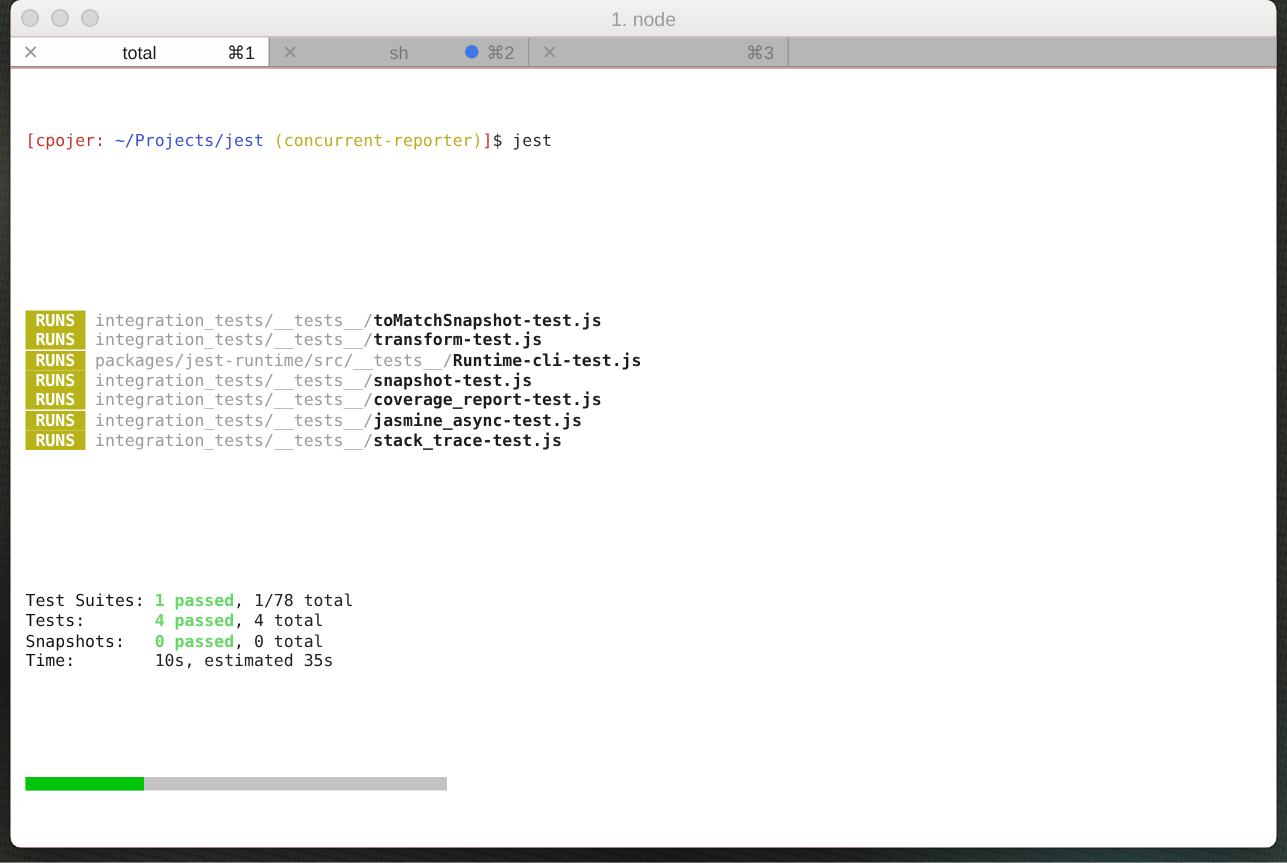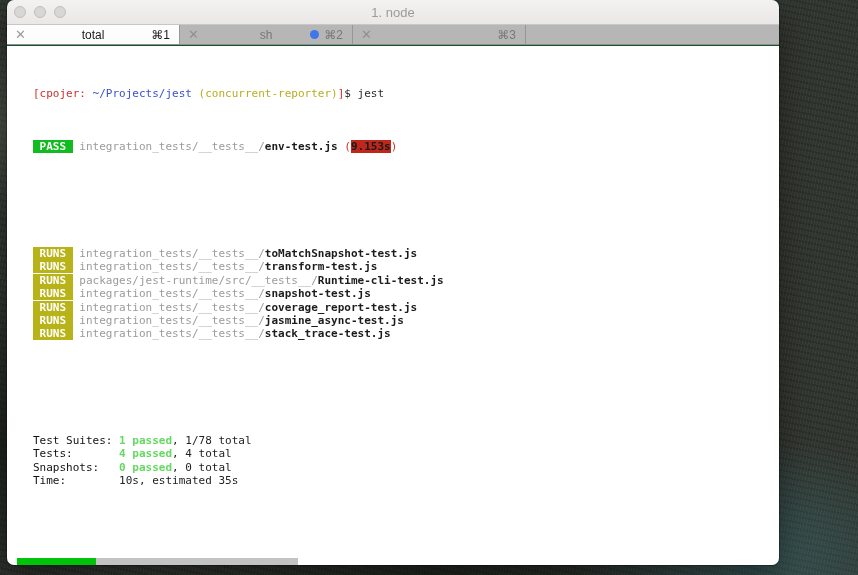--- a/index.html
+++ b/index.html
@@ -11,22 +11,22 @@
       radial-gradient(ellipse 320px 200px at 88% 97%, rgba(62,132,142,.38), transparent 60%),
       radial-gradient(ellipse 200px 160px at 1% 22%, rgba(125,130,112,.30), transparent 60%),
       radial-gradient(ellipse 240px 260px at 0% 78%, rgba(22,24,20,.65), transparent 65%),
       radial-gradient(ellipse 400px 120px at 50% 100%, rgba(20,22,18,.5), transparent 70%),
       repeating-linear-gradient(100deg, rgba(255,255,255,.04) 0 1px, transparent 1px 3px),
       repeating-linear-gradient(12deg, rgba(0,0,0,.14) 0 2px, transparent 2px 6px);
     position:relative;
   }
 
   .window {
-    position:absolute; left:7px; top:0; width:772px; height:565px;
-    border-radius:7px; overflow:hidden; background:#14532d;
+    position:absolute; left:7px; top:0; width:844px; height:565px;
+    border-radius:7px; overflow:hidden; background:#fca5a5;
     box-shadow:0 12px 30px rgba(0,0,0,.45), 0 0 0 1px rgba(0,0,0,.25);
   }
 
   
   .titlebar {
     height:25px; background:linear-gradient(#f3f2f1,#eae8e7);
     border-bottom:1px solid #c9c7c6;
     position:relative; display:flex; align-items:center;
   }
   .lights { display:flex; gap:8px; margin-left:7px; }
@@ -62,21 +62,21 @@
   }
   .tab-filler { flex:1; background:#b6b6b6; }
 
   
   .terminal {
     position:absolute; left:0; right:0; top:46px; bottom:0; background:#fff;
     font-family:"DejaVu Sans Mono", monospace;
     font-size:11px; line-height:13.34px;
     white-space:pre; padding:1px 8px 0 10px; color:#222;
   }
-  .line { min-height:13.34px;margin-left:16px; }
+  .line { min-height:13.34px; }
   .red     { color:#c8332a; }
   .blue    { color:#3a51d1; }
   .branch  { color:#b9ad20; }
   .gray    { color:#9b9b9b; }
   .file    { color:#1c1c1c; font-weight:bold; }
   .cmd     { color:#2a2a2a; }
   .badge-pass {
     background:#10bc1f; color:#fff; font-weight:bold;
   }
   .badge-runs {
@@ -131,21 +131,20 @@
         <span class="shortcut">⌘3</span>
       </span>
     </div>
     <div class="tab-filler"></div>
   </div>
 
   <div class="terminal">
 
     <div class="line"><span class="red">[cpojer: </span><span class="blue">~/Projects/jest </span><span class="branch">(concurrent-reporter)</span><span class="red">]</span><span class="cmd">$ jest</span></div>
 
-    <div class="line"><span class="badge-pass"> PASS </span><span class="gray"> integration_tests/__tests__/</span><span class="file">env-test.js</span><span class="red"> (</span><span class="time-slow">9.153s</span><span class="red">)</span></div>
 
     <div class="line"></div>
 
     <div class="line"><span class="badge-runs"> RUNS </span><span class="gray"> integration_tests/__tests__/</span><span class="file">toMatchSnapshot-test.js</span></div><div class="line"><span class="badge-runs"> RUNS </span><span class="gray"> integration_tests/__tests__/</span><span class="file">transform-test.js</span></div><div class="line"><span class="badge-runs"> RUNS </span><span class="gray"> packages/jest-runtime/src/__tests__/</span><span class="file">Runtime-cli-test.js</span></div><div class="line"><span class="badge-runs"> RUNS </span><span class="gray"> integration_tests/__tests__/</span><span class="file">snapshot-test.js</span></div><div class="line"><span class="badge-runs"> RUNS </span><span class="gray"> integration_tests/__tests__/</span><span class="file">coverage_report-test.js</span></div><div class="line"><span class="badge-runs"> RUNS </span><span class="gray"> integration_tests/__tests__/</span><span class="file">jasmine_async-test.js</span></div><div class="line"><span class="badge-runs"> RUNS </span><span class="gray"> integration_tests/__tests__/</span><span class="file">stack_trace-test.js</span></div>
 
     <div class="line"></div>
 
     <div class="line"><span class="sum-label">Test Suites: </span><span class="sum-pass">1 passed</span><span class="sum-rest">, 1/78 total</span></div><div class="line"><span class="sum-label">Tests:       </span><span class="sum-pass">4 passed</span><span class="sum-rest">, 4 total</span></div><div class="line"><span class="sum-label">Snapshots:   </span><span class="sum-pass">0 passed</span><span class="sum-rest">, 0 total</span></div><div class="line"><span class="sum-label">Time:        </span><span class="sum-pass"></span><span class="sum-rest">10s, estimated 35s</span></div>
 
     <div class="progress-line">

